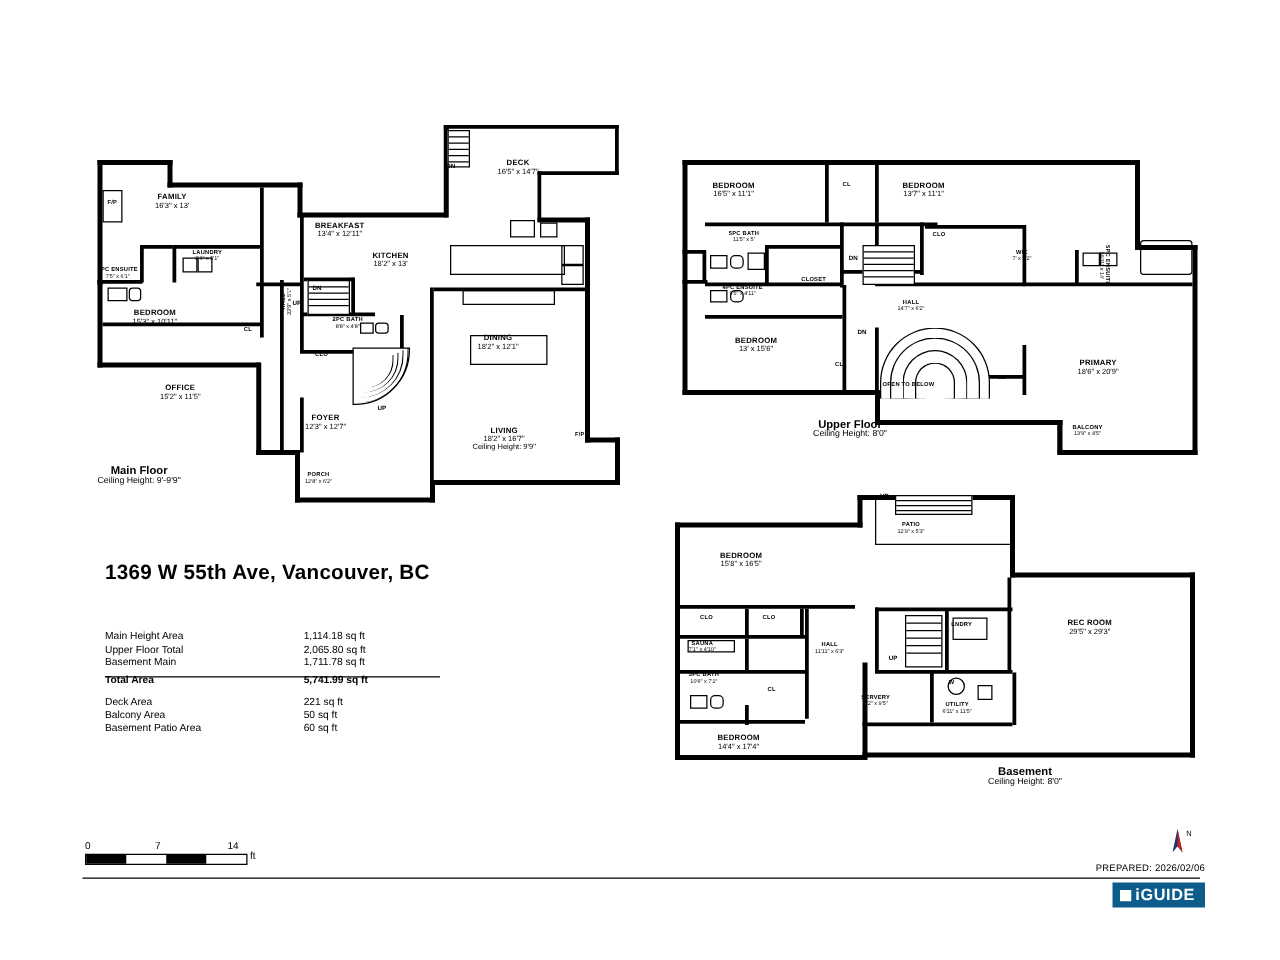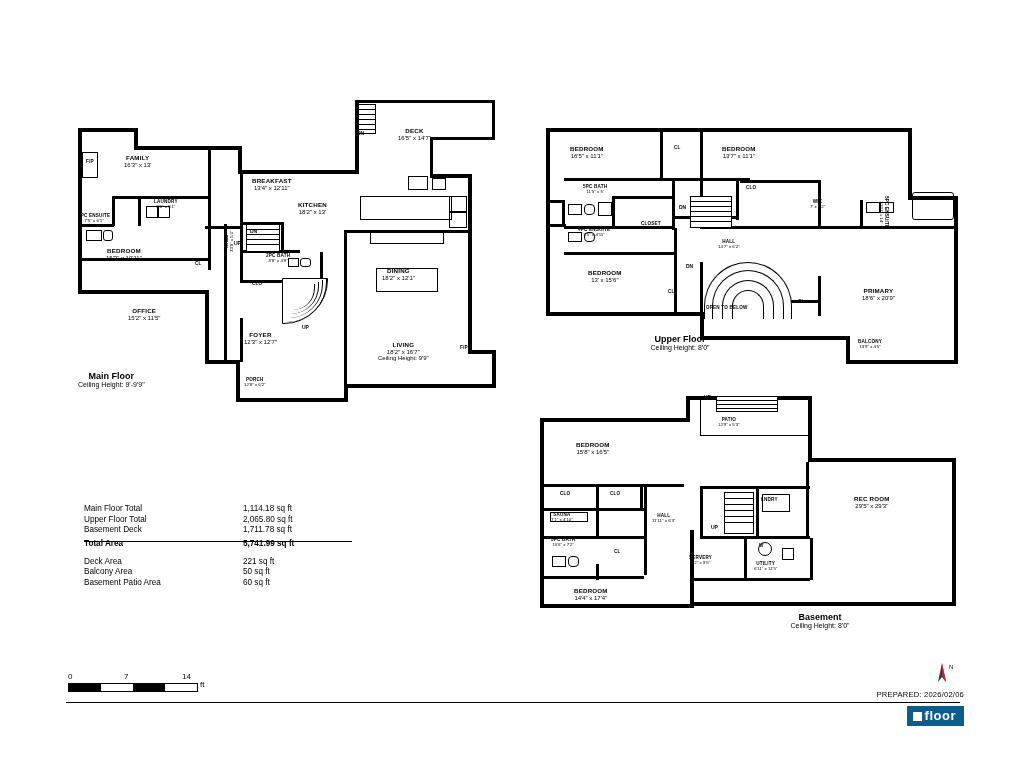--- a/index.html
+++ b/index.html
@@ -485,34 +485,35 @@
     <div class="lbl tiny" style="left:759px;top:544px;">
       <div class="n">W</div>
     </div>
 
     <div class="ftitle" style="left:720px;top:612px;width:200px;">
       <div class="t">Basement</div>
       <div class="c">Ceiling Height: 8'0"</div>
     </div>
   </div>
 
+  <div id="address">1369 W 55th Ave, Vancouver, BC</div>
 
   <div id="areas">
     <table>
       <tbody>
           <tr>
-        <td>Main Floor Total</td>
+        <td>Main Height Area</td>
         <td class="v">1,114.18 sq ft</td>
       </tr>
       <tr>
         <td>Upper Floor Total</td>
         <td class="v">2,065.80 sq ft</td>
       </tr>
       <tr>
-        <td>Basement Deck</td>
+        <td>Basement Main</td>
         <td class="v">1,711.78 sq ft</td>
       </tr>
       <tr class="total">
         <td>Total Area</td>
         <td class="v">5,741.99 sq ft</td>
       </tr>
       <tr>
             <td class="gap" colspan="2"></td>
           </tr>
       <tr>
@@ -550,16 +551,16 @@
       <polygon points="17,3 13,22 17,17 21,22" fill="#1b3a6b"></polygon>
       <polygon points="17,3 17,17 21,22" fill="#cc2222"></polygon>
       <text x="24" y="9" font-size="6" font-family="Liberation Sans, sans-serif">N</text>
     </svg>
   </div>
 
   <div id="prepared">PREPARED: 2026/02/06</div>
   <div id="footline"></div>
 
   <div id="iguide">
-    <span class="sq"></span><span>floor</span>
+    <span class="sq"></span><span>iGUIDE</span>
   </div>
 
 </div>
 
 </body></html>

